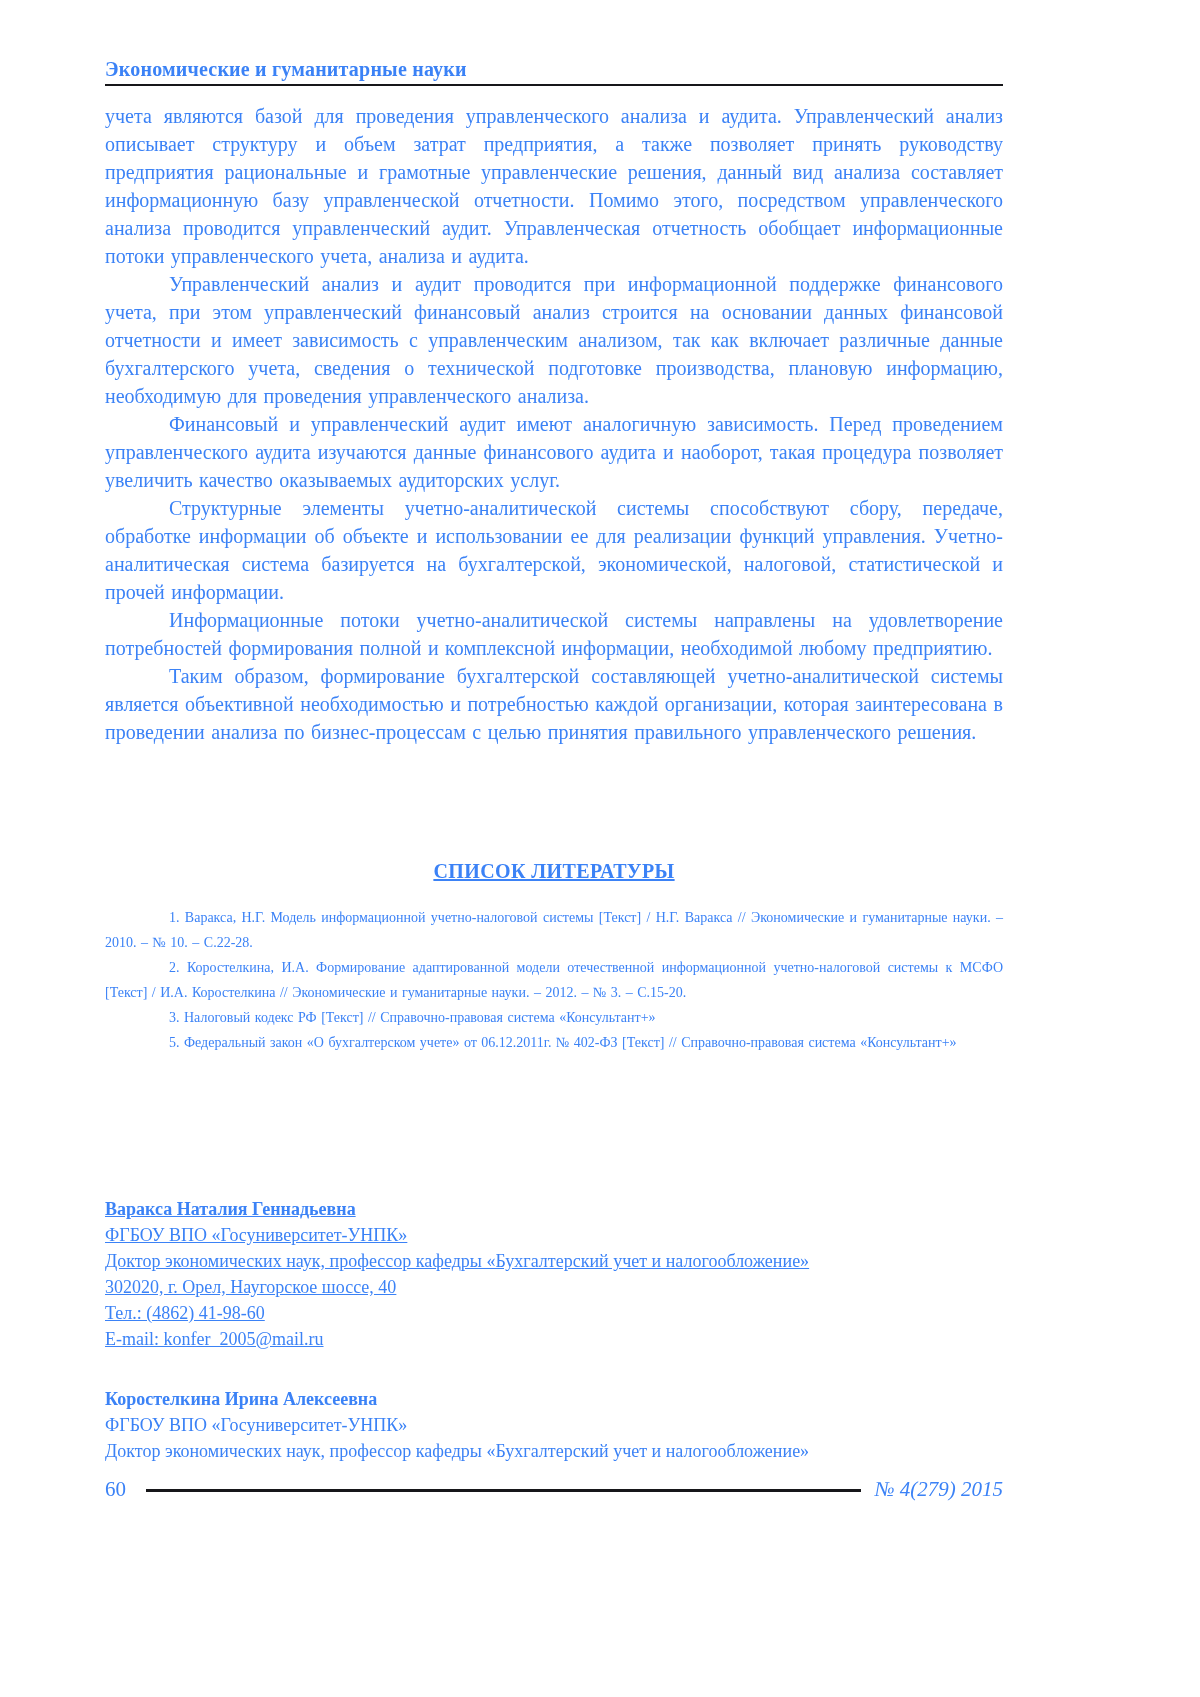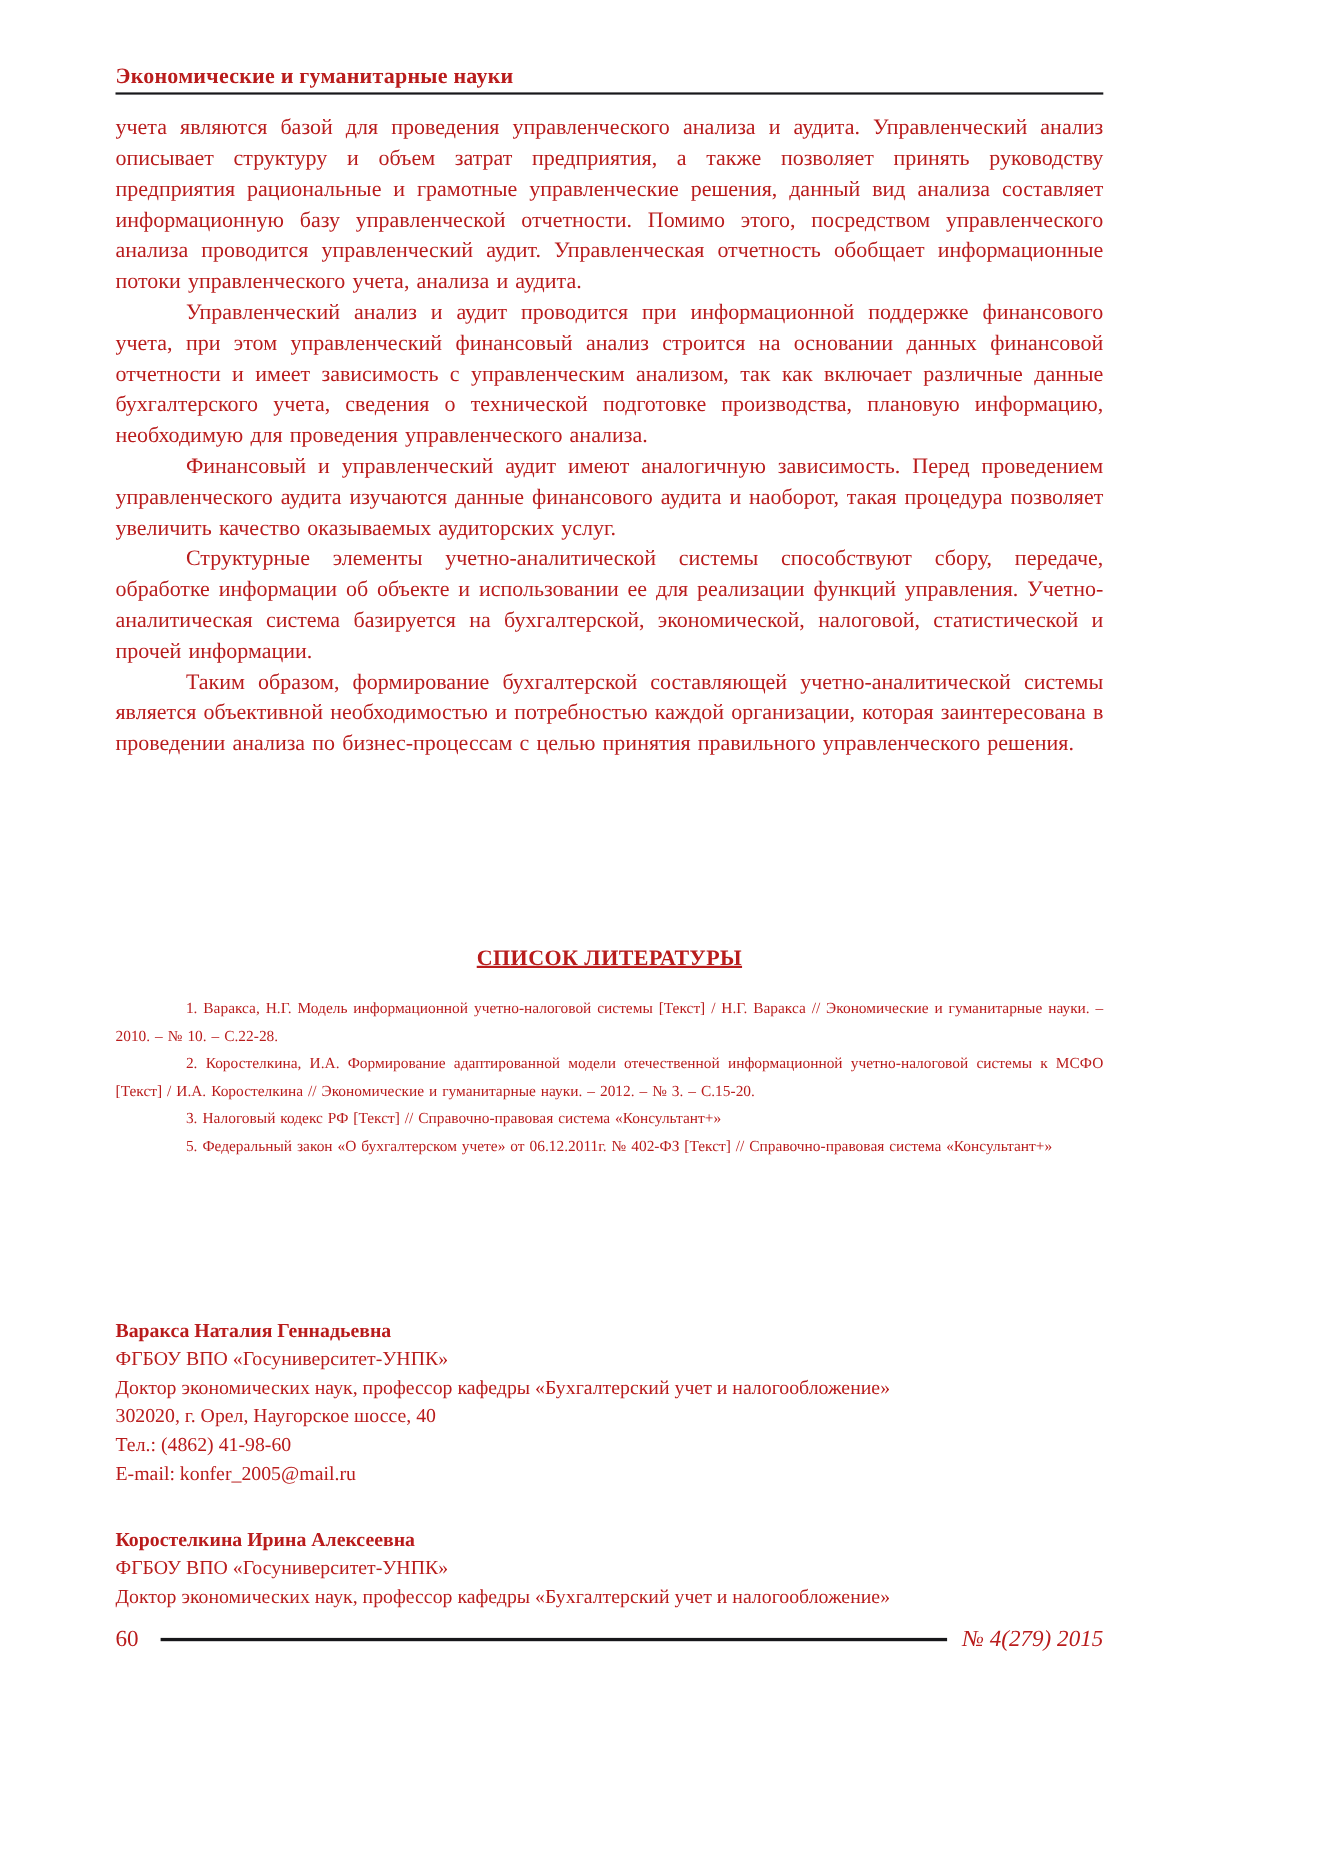--- a/index.html
+++ b/index.html
@@ -6,21 +6,21 @@
   html, body {
     margin: 0;
     padding: 0;
     background: #ffffff;
   }
   .page {
     position: relative;
     width: 1200px;
     height: 1697px;
     background: #ffffff;
-    color: #b91c1c;
+    color: #3b82f6;
     font-family: "Liberation Serif", "DejaVu Serif", serif;
     overflow: hidden;
   }
   .content-col {
     position: absolute;
     left: 105px;
     top: 58px;
     width: 898px;
   }
   .page-header {
@@ -63,21 +63,21 @@
     text-indent: 64px;
     word-spacing: 1px;
   }
   .author-block {
     position: absolute;
     left: 105px;
     width: 898px;
     font-size: 18px;
     line-height: 26px;
   }
-  .author-1 { top: 1196px; }
+  .author-1 { top: 1196px; text-decoration: underline; }
   .author-2 { top: 1386px; }
   .author-line { margin: 0; }
   .author-name { font-weight: bold; }
   .page-footer {
     position: absolute;
     left: 105px;
     width: 898px;
     top: 1477px;
     display: flex;
     align-items: center;
@@ -104,20 +104,21 @@
 
     <header class="page-header">
       <span class="header-title">Экономические и гуманитарные науки</span>
     </header>
 
     <section class="body-text">
       <p class="para first">учета являются базой для проведения управленческого анализа и аудита. Управленческий анализ описывает структуру и объем затрат предприятия, а также позволяет принять руководству предприятия рациональные и грамотные управленческие решения, данный вид анализа составляет информационную базу управленческой отчетности. Помимо этого, посредством управленческого анализа проводится управленческий аудит. Управленческая отчетность обобщает информационные потоки управленческого учета, анализа и аудита.</p>
       <p class="para">Управленческий анализ и аудит проводится при информационной поддержке финансового учета, при этом управленческий финансовый анализ строится на основании данных финансовой отчетности и имеет зависимость с управленческим анализом, так как включает различные данные бухгалтерского учета, сведения о технической подготовке производства, плановую информацию, необходимую для проведения управленческого анализа.</p>
       <p class="para">Финансовый и управленческий аудит имеют аналогичную зависимость. Перед проведением управленческого аудита изучаются данные финансового аудита и наоборот, такая процедура позволяет увеличить качество оказываемых аудиторских услуг.</p>
       <p class="para">Структурные элементы учетно-аналитической системы способствуют сбору, передаче, обработке информации об объекте и использовании ее для реализации функций управления. Учетно-аналитическая система базируется на бухгалтерской, экономической, налоговой, статистической и прочей информации.</p>
+      <p class="para">Информационные потоки учетно-аналитической системы направлены на удовлетворение потребностей формирования полной и комплексной информации, необходимой любому предприятию.</p>
       <p class="para">Таким образом, формирование бухгалтерской составляющей учетно-аналитической системы является объективной необходимостью и потребностью каждой организации, которая заинтересована в проведении анализа по бизнес-процессам с целью принятия правильного управленческого решения.</p>
     </section>
 
     <h2 class="refs-heading">СПИСОК ЛИТЕРАТУРЫ</h2>
 
     <section class="refs">
       <p class="ref">1. Варакса, Н.Г. Модель информационной учетно-налоговой системы [Текст] / Н.Г. Варакса // Экономические и гуманитарные науки. – 2010. – № 10. – С.22-28.</p>
       <p class="ref">2. Коростелкина, И.А. Формирование адаптированной модели отечественной информационной учетно-налоговой системы к МСФО [Текст] / И.А. Коростелкина // Экономические и гуманитарные науки. – 2012. – № 3. – С.15-20.</p>
       <p class="ref">3. Налоговый кодекс РФ [Текст] // Справочно-правовая система «Консультант+»</p>
       <p class="ref">5. Федеральный закон «О бухгалтерском учете» от 06.12.2011г. № 402-ФЗ [Текст] // Справочно-правовая система «Консультант+»</p>

